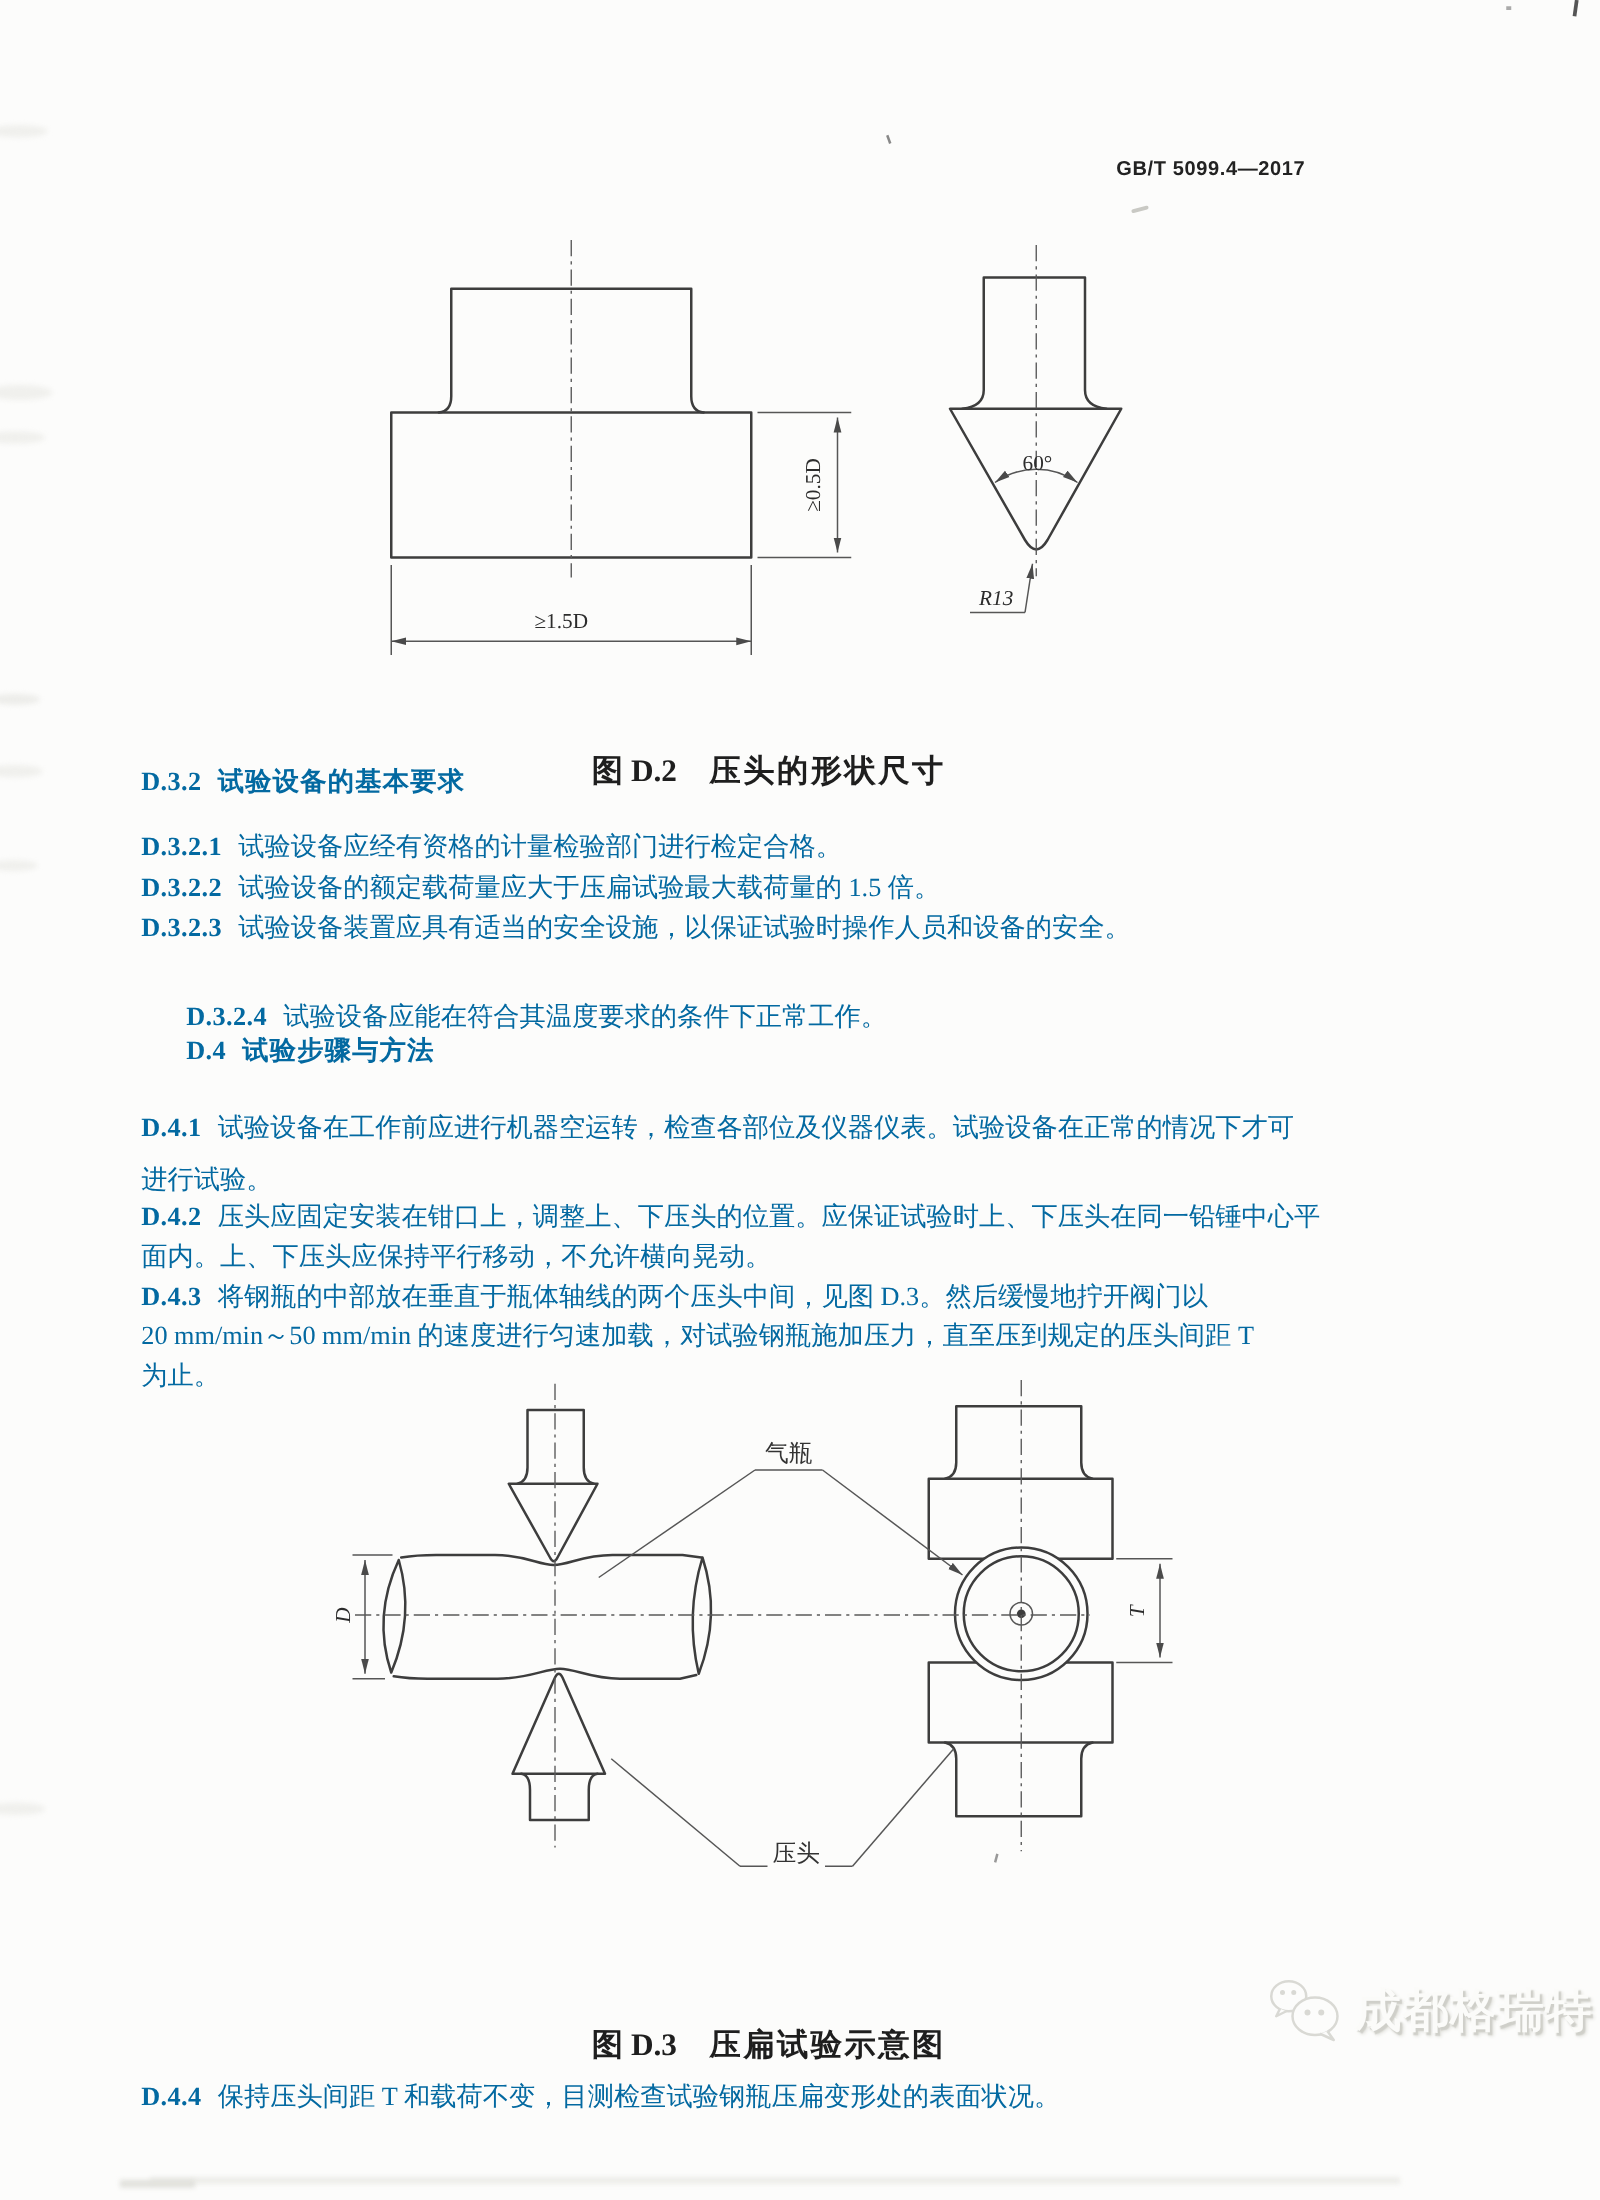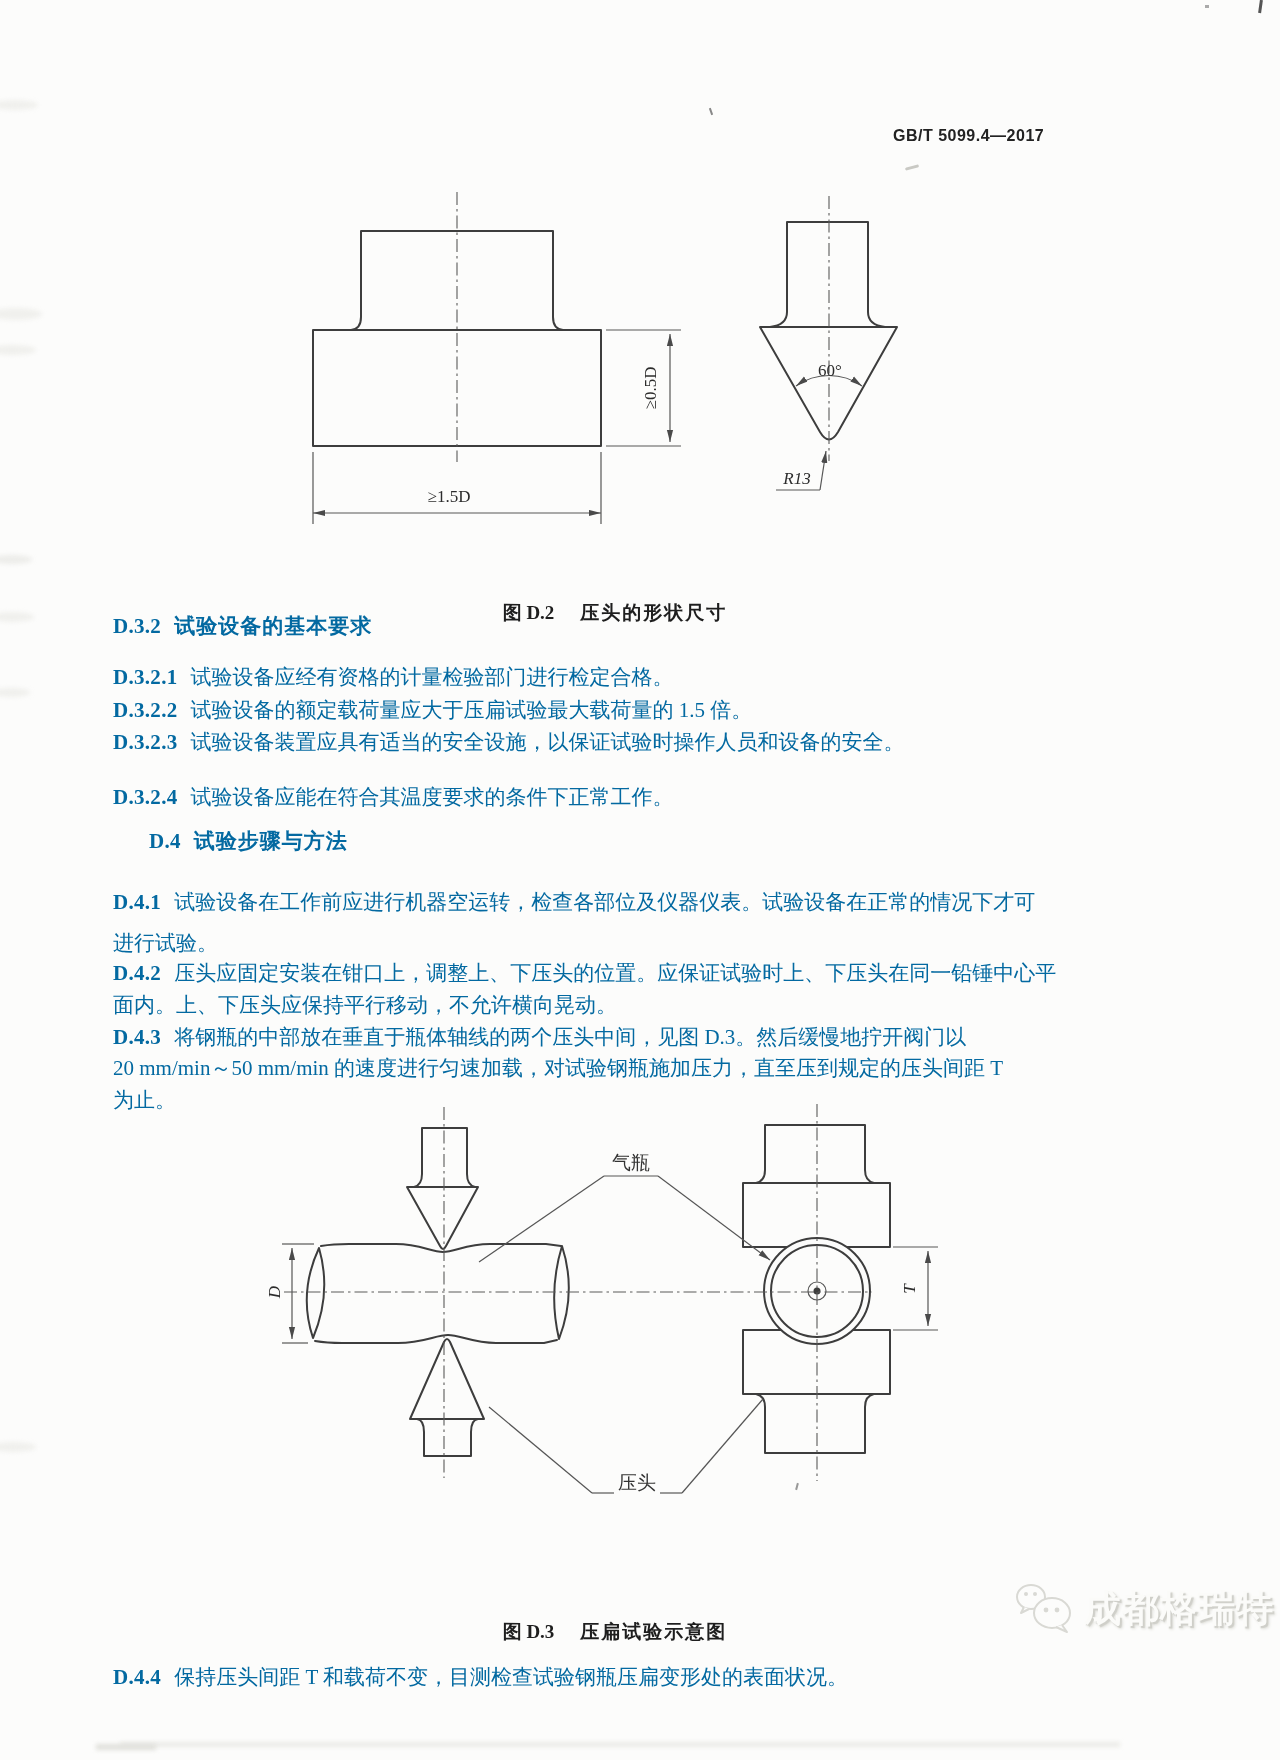--- a/index.html
+++ b/index.html
@@ -18,21 +18,21 @@
     font-size:21px; line-height:1.3; color:#0369a1;
   }
   .line .num{font-weight:bold; margin-right:13px; letter-spacing:0.3px;}
   .heading .num{font-weight:bold;}
   .heading .ttl{
     font-family:"Liberation Sans","DejaVu Sans",sans-serif;
     font-weight:bold; letter-spacing:1px;
   }
   .caption{
     position:absolute; left:0; width:1230px; text-align:center;
-    font-size:19px; font-weight:bold; color:#1e1e1e;
+    font-size:25px; font-weight:bold; color:#1e1e1e;
   }
   .caption .cno{font-family:"Liberation Serif",serif; margin-right:26px;}
   .caption .ct{font-family:"Liberation Sans","DejaVu Sans",sans-serif; letter-spacing:2px;}
   .art{position:absolute; left:0; top:0;}
   .obj{fill:none; stroke:#3d3d3d; stroke-width:2; stroke-linejoin:round; stroke-linecap:round;}
   .objf{fill:#fcfcfb; stroke:#3d3d3d; stroke-width:2;}
   .thin{fill:none; stroke:#565656; stroke-width:1.2;}
   .cl{fill:none; stroke:#5a5a5a; stroke-width:1.1; stroke-dasharray:13 4 2.5 4;}
   .dimtxt{font-family:"Liberation Serif",serif; font-size:17px; fill:#2c2c2c;}
   .ital{font-style:italic;}
@@ -147,21 +147,21 @@
   </div>
   <div class="line" style="top:664px;">
     <span class="num">D.3.2.1</span><span>试验设备应经有资格的计量检验部门进行检定合格。</span>
   </div>
   <div class="line" style="top:697px;">
     <span class="num">D.3.2.2</span><span>试验设备的额定载荷量应大于压扁试验最大载荷量的 1.5 倍。</span>
   </div>
   <div class="line" style="top:729px;">
     <span class="num">D.3.2.3</span><span>试验设备装置应具有适当的安全设施，以保证试验时操作人员和设备的安全。</span>
   </div>
-  <div class="line" style="top:784px;">
+  <div class="line" style="top:800px;margin-left:36px;">
     <span class="num">D.3.2.4</span><span>试验设备应能在符合其温度要求的条件下正常工作。</span>
   </div>
   <div class="line heading" style="top:827px;margin-left:36px;">
     <span class="num">D.4</span><span class="ttl">试验步骤与方法</span>
   </div>
   <div class="line" style="top:889px;">
     <span class="num">D.4.1</span><span>试验设备在工作前应进行机器空运转，检查各部位及仪器仪表。试验设备在正常的情况下才可</span>
   </div>
   <div class="line" style="top:930px;">
     <span>进行试验。</span>

